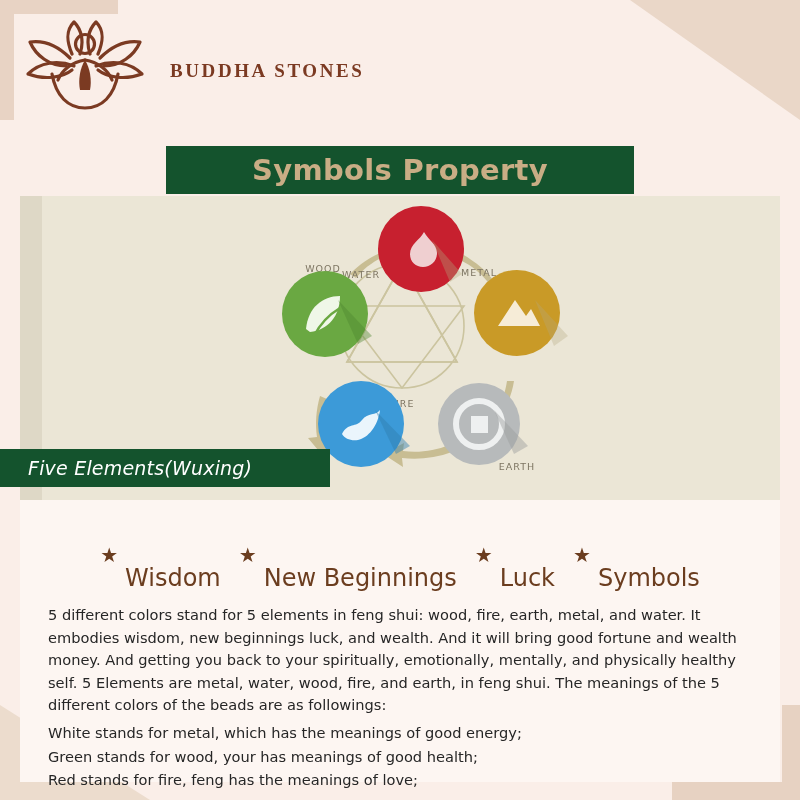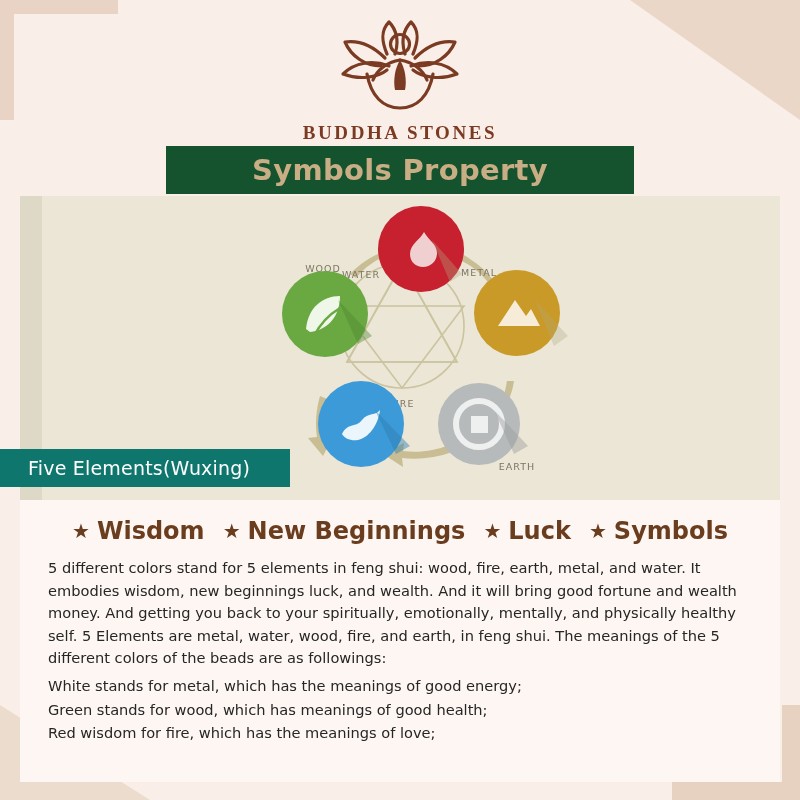--- a/index.html
+++ b/index.html
@@ -58,21 +58,21 @@
     width: 150px; height: 95px;
     background: #ecdccd;
     clip-path: polygon(0 0, 0 100%, 100% 100%);
   }
 
   
   .logo-wrap {
     position: absolute;
     left: 0; right: 0; top: 20px;
     display: flex;
-    flex-direction: column;
+    flex-direction: row;
     align-items: center;
   }
   .logo-mark { width: 170px; height: 96px; display:block; }
   .logo-text {
     margin-top: 6px;
     font-size: 19px;
     letter-spacing: 2.6px;
     color: #7b3a22;
     font-weight: bold;
     font-family: "Liberation Serif", serif;
@@ -117,25 +117,26 @@
   .diagram-svg {
     position: absolute;
     left: 0; top: 0;
   }
 
   
   .five-label {
     position: absolute;
     left: 0;
     top: 449px;
-    width: 290px;
+    width: 330px;
     height: 38px;
-    background: #0f766e;
-    display: flex;
-    align-items: center;
+    background: #14532d;
+    display: flex;
+    align-items: center;
+    font-style: italic;
   }
   .five-label span {
     color: #ffffff;
     font-size: 19px;
     font-family: "DejaVu Sans", sans-serif;
     padding-left: 28px;
     letter-spacing: .2px;
   }
 
   
@@ -159,23 +160,24 @@
     align-items: center;
     gap: 7px;
   }
   .kw .star {
     color: #6b3d1f;
     font-size: 20px;
     line-height: 1;
   }
   .kw .kw-text {
     font-size: 24px;
-    font-weight: bold;
+    font-weight: normal;
     color: #6b3d1f;
     font-family: "DejaVu Sans", sans-serif;
+    margin-top: 47px;
   }
   .body-text {
     padding: 12px 28px 0 28px;
     font-size: 14.6px;
     line-height: 1.55;
     color: #262626;
     font-family: "DejaVu Sans", sans-serif;
   }
   .body-text p { margin: 0 0 1px 0; }
   .body-text p.para { margin-bottom: 5px; text-align: left; }
@@ -301,18 +303,18 @@
       </div>
       <div class="kw">
         <span class="star">★</span>
         <span class="kw-text">Symbols</span>
       </div>
     </div>
 
     <div class="body-text">
       <p class="para">5 different colors stand for 5 elements in feng shui: wood, fire, earth, metal, and water. It embodies wisdom, new beginnings luck, and wealth. And it will bring good fortune and wealth money. And getting you back to your spiritually, emotionally, mentally, and physically healthy self. 5 Elements are metal, water, wood, fire, and earth, in feng shui. The meanings of the 5 different colors of the beads are as followings:</p>
       <p>White stands for metal, which has the meanings of good energy;</p>
-      <p>Green stands for wood, which has meanings of good health;</p>
-      <p>Red wisdom for fire, which has the meanings of love;</p>
+      <p>Green stands for wood, your has meanings of good health;</p>
+      <p>Red stands for fire, feng has the meanings of love;</p>
     </div>
   </div>
 
 </div>
 
 </body></html>

